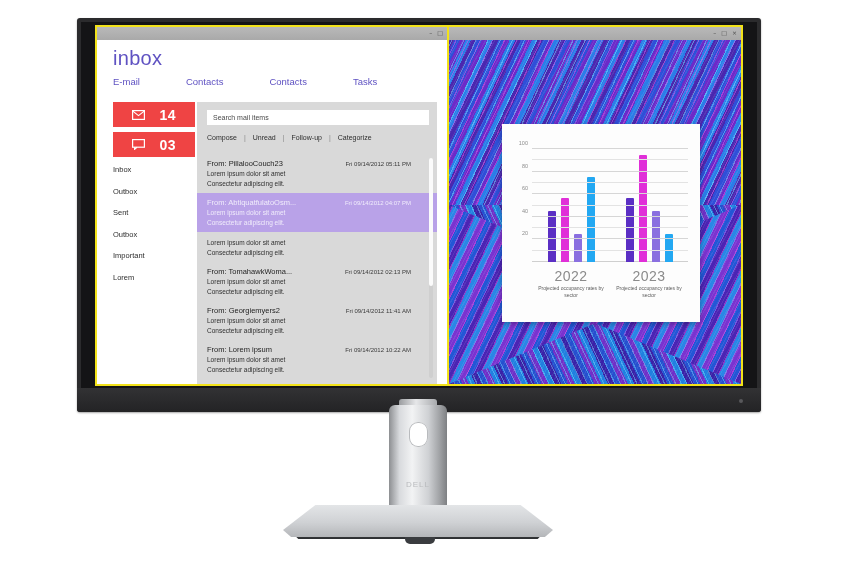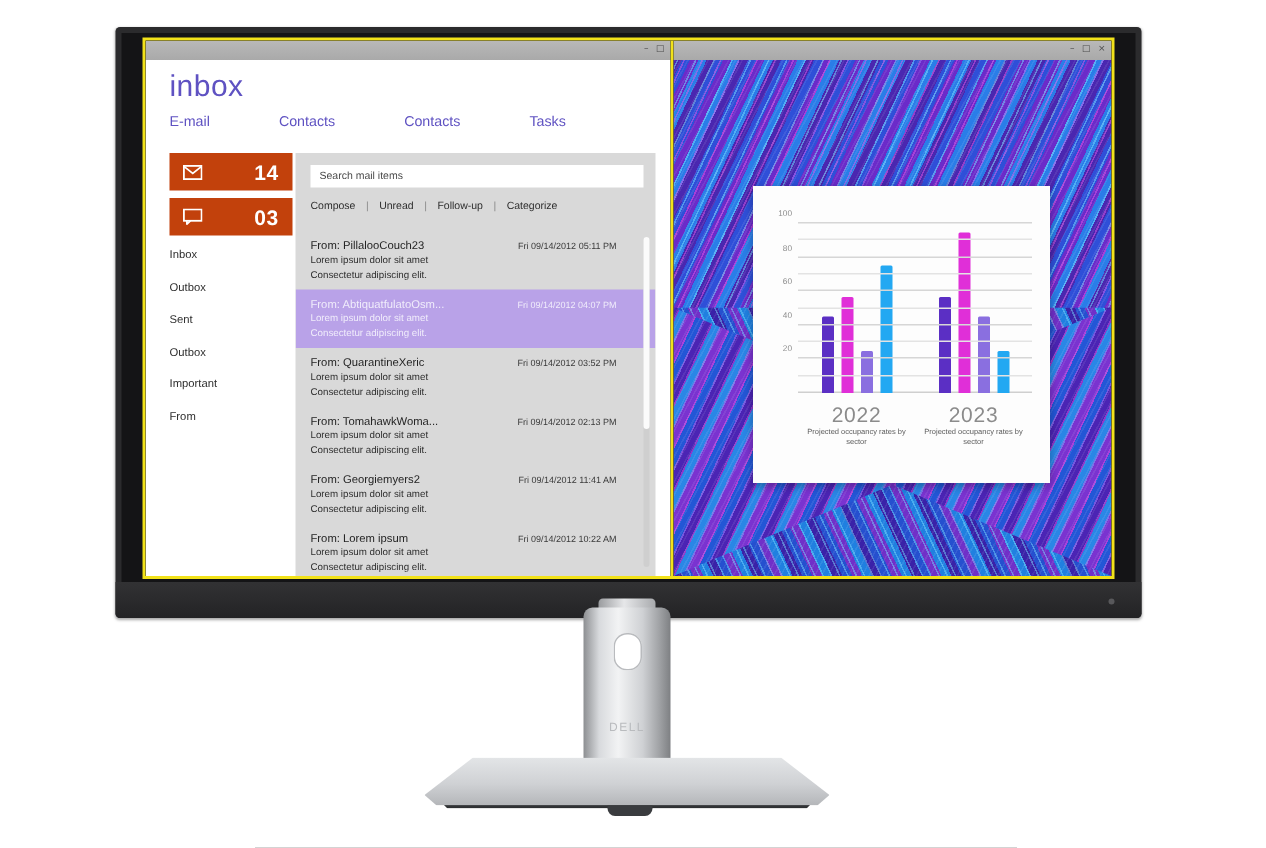--- a/index.html
+++ b/index.html
@@ -39,22 +39,22 @@
   .mail-head{padding:6px 0 0 16px;}
   .brand{font-size:20px;color:#5f52c2;font-weight:400;letter-spacing:.3px;
          line-height:24px;}
   .navtabs{display:flex;gap:0;margin-top:6px;}
   .navtab{font-size:9.5px;color:#5f52c2;margin-right:46px;cursor:pointer;
           white-space:nowrap;}
   .navtab:last-child{margin-right:0;}
 
   .mail-main{position:absolute;left:0;right:0;top:62px;bottom:0;display:flex;}
   .mail-side{width:100px;flex:0 0 100px;padding-left:16px;box-sizing:border-box;}
-  .badge{width:82px;height:25px;background:#c2410c;display:flex;align-items:center;
-         justify-content:space-between;padding:0 9px;box-sizing:border-box;
+  .badge{width:82px;height:25px;background:#ef4444;display:flex;align-items:center;
+         justify-content:space-between;padding:0 19px;box-sizing:border-box;
          margin-bottom:5px;cursor:pointer;gap:12px;}
   .badge svg{display:block;}
   .badge-num{color:#fff;font-size:14px;font-weight:600;letter-spacing:.5px;}
   .folders{margin-top:8px;}
   .folder{font-size:7.5px;color:#2d2d2d;margin-bottom:12.5px;cursor:pointer;}
 
   .mail-list-wrap{flex:1 1 auto;background:#d9d9d9;margin-right:10px;
                   position:relative;overflow:hidden;}
   .searchbar{margin:8px 8px 0 10px;height:15px;background:#fff;
              display:flex;align-items:center;padding:0 6px;box-sizing:border-box;}
@@ -220,21 +220,21 @@
                 </span>
                 <span class="badge-num">03</span>
               </div>
 
               <div class="folders">
                 <div class="folder">Inbox</div>
                 <div class="folder">Outbox</div>
                 <div class="folder">Sent</div>
                 <div class="folder">Outbox</div>
                 <div class="folder">Important</div>
-                <div class="folder">From</div>
+                <div class="folder">Lorem</div>
               </div>
             </div>
 
             <div class="mail-list-wrap">
 
               <div class="searchbar">
                 <span>Search mail items</span>
               </div>
 
               <div class="toolbar">
@@ -258,24 +258,20 @@
                   </div>
                   <div class="mitem sel">
                     <div class="mrow1">
                       <span class="mfrom">From: AbtiquatfulatoOsm...</span>
                       <span class="mdate">Fri 09/14/2012 04:07 PM</span>
                     </div>
                     <div class="mline">Lorem ipsum dolor sit amet</div>
                     <div class="mline">Consectetur adipiscing elit.</div>
                   </div>
                   <div class="mitem">
-                    <div class="mrow1">
-                      <span class="mfrom">From: QuarantineXeric</span>
-                      <span class="mdate">Fri 09/14/2012 03:52 PM</span>
-                    </div>
                     <div class="mline">Lorem ipsum dolor sit amet</div>
                     <div class="mline">Consectetur adipiscing elit.</div>
                   </div>
                   <div class="mitem">
                     <div class="mrow1">
                       <span class="mfrom">From: TomahawkWoma...</span>
                       <span class="mdate">Fri 09/14/2012 02:13 PM</span>
                     </div>
                     <div class="mline">Lorem ipsum dolor sit amet</div>
                     <div class="mline">Consectetur adipiscing elit.</div>

